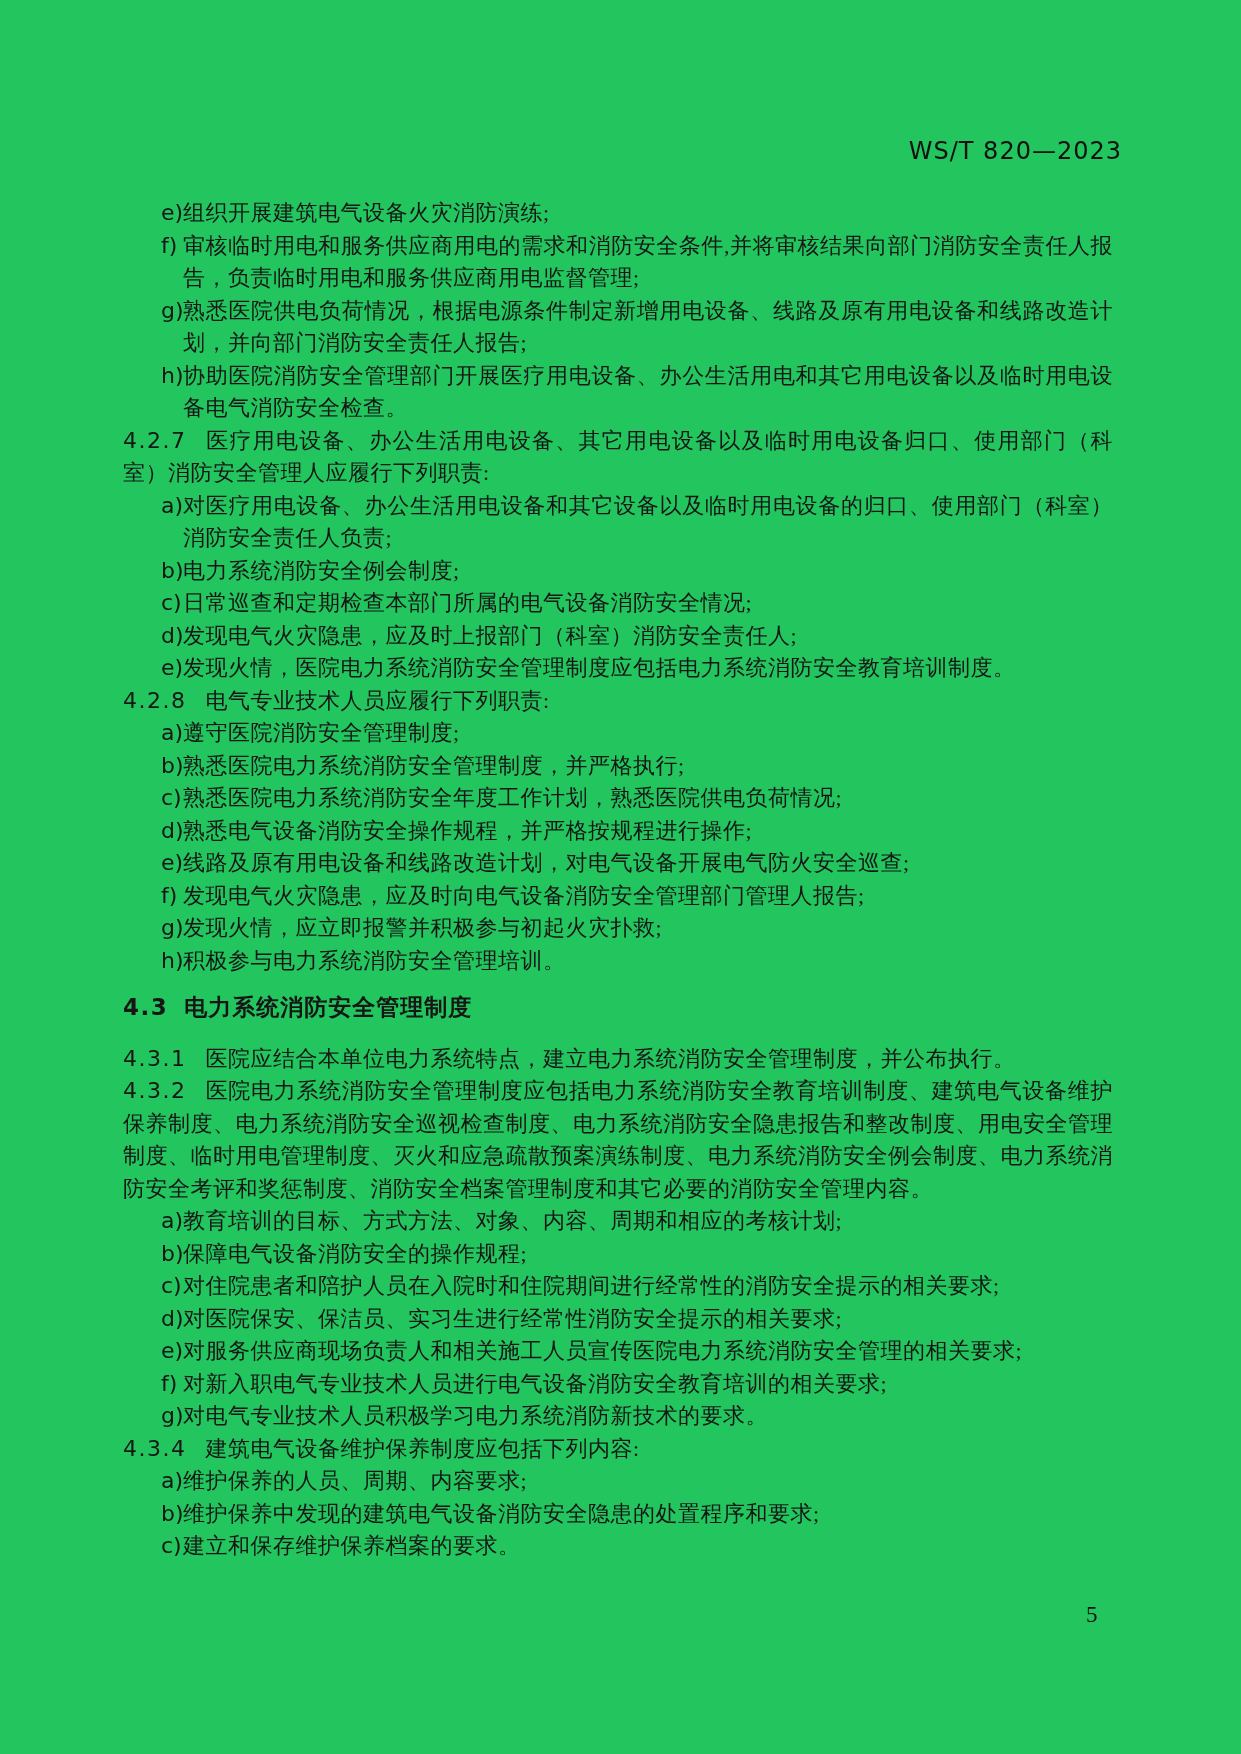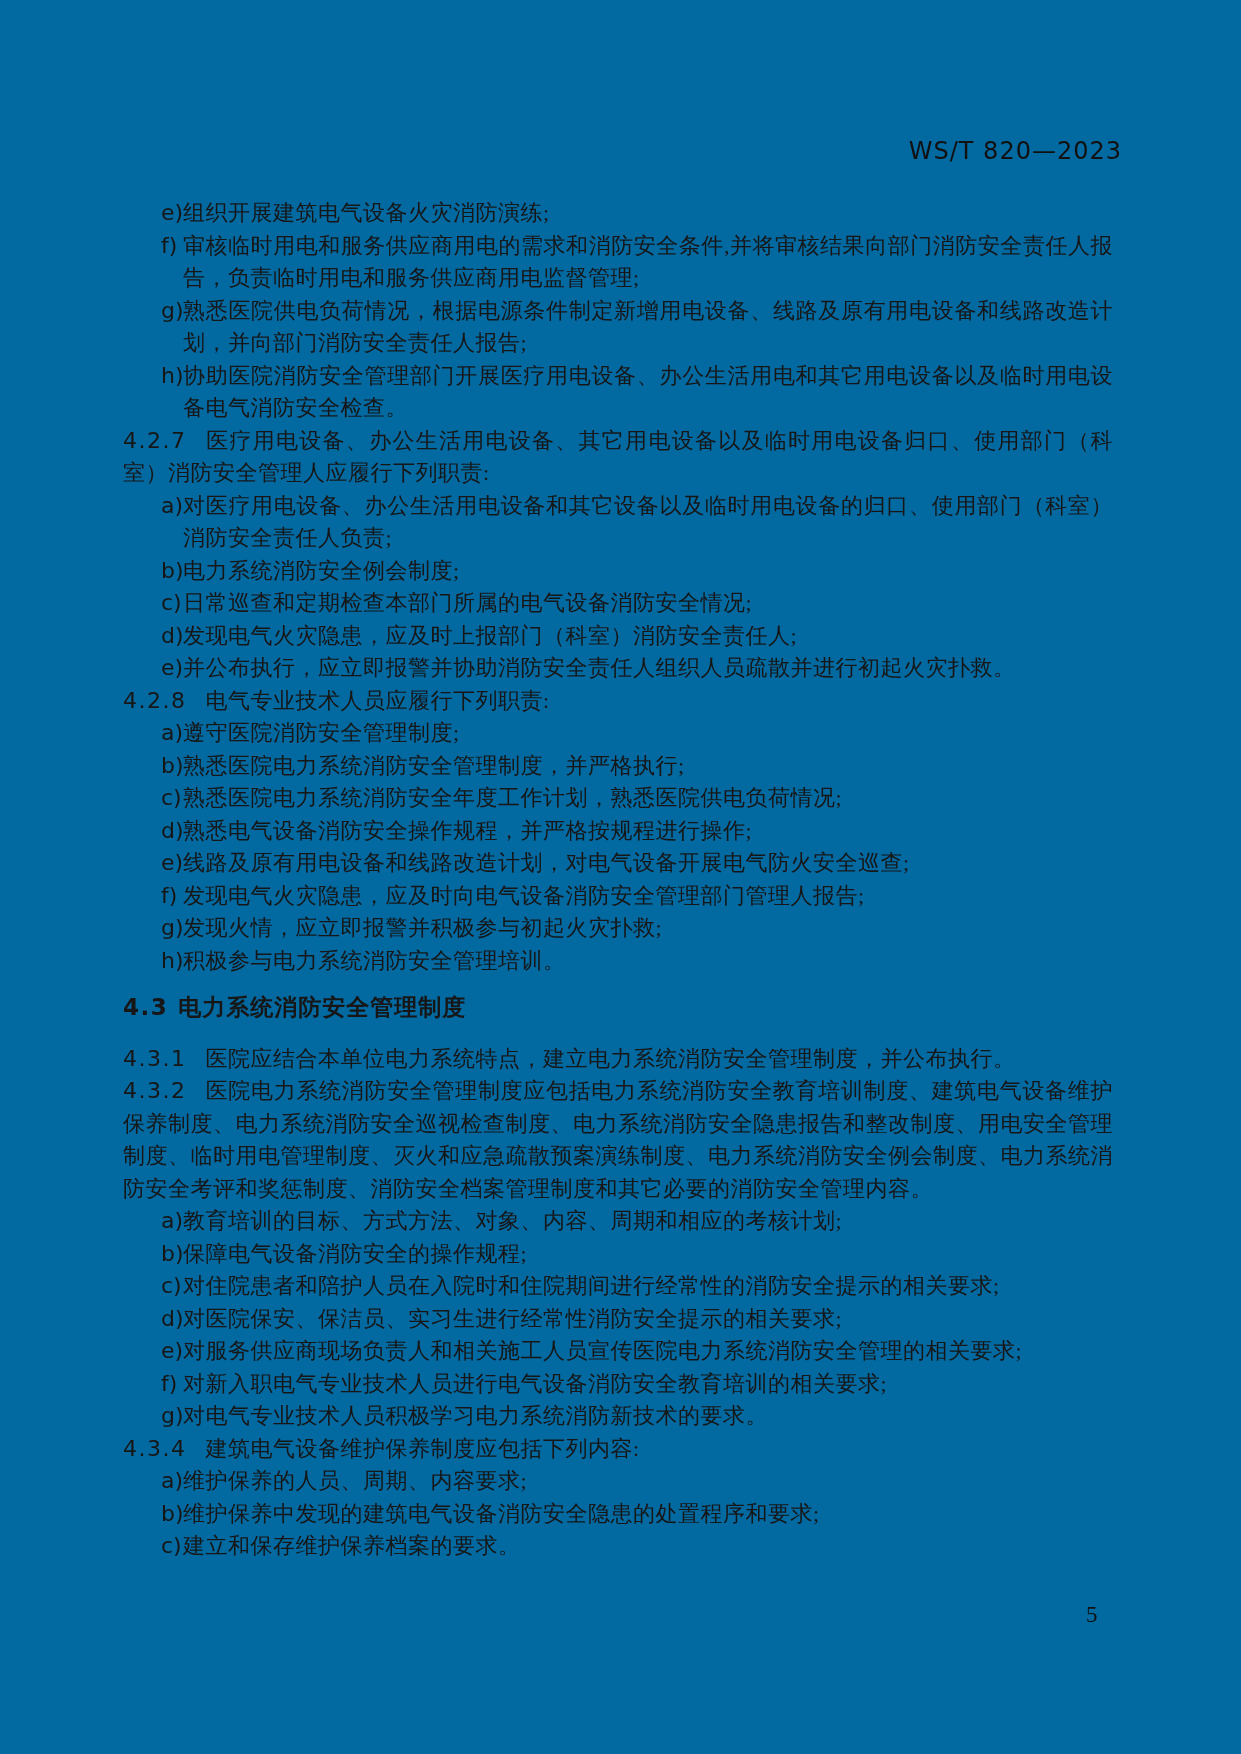--- a/index.html
+++ b/index.html
@@ -1,19 +1,19 @@
 <!DOCTYPE html>
 <html><head>
 <meta charset="utf-8">
 <style>
   html,body{margin:0;padding:0;background:#ffffff;}
   .page{
     position:relative;
     width:1241px;height:1754px;
-    background:#0369a1;
+    background:#22c55e;
     color:#161616;
     font-family:"Liberation Serif","DejaVu Serif",serif;
     overflow:hidden;
   }
   .doc-header{
     position:absolute;
     top:137px;left:0;
     width:1122px;
     text-align:right;
     font-family:"DejaVu Sans","Liberation Sans",sans-serif;
@@ -39,21 +39,21 @@
     white-space:nowrap;
   }
   h2.sec{
     margin:14px 0 19px 0;
     font-size:23px;
     font-weight:bold;
     font-family:"DejaVu Sans","Liberation Sans",sans-serif;
     letter-spacing:1px;
     text-align:left;
   }
-  h2.sec .num{margin-right:10px;text-align:right;}
+  h2.sec .num{margin-right:16px;text-align:right;}
   ul.items{list-style:none;margin:0;padding:0;}
   ul.items li{position:relative;padding-left:60px;}
   li .lbl{
     position:absolute;left:38px;top:0;
     font-family:"DejaVu Sans","Liberation Sans",sans-serif;
     letter-spacing:0;
   }
   .pagenum{
     position:absolute;
     top:1602px;left:1086px;
@@ -73,21 +73,21 @@
         <li><span class="lbl">f)</span><span class="itxt">审核临时用电和服务供应商用电的需求和消防安全条件,并将审核结果向部门消防安全责任人报告，负责临时用电和服务供应商用电监督管理;</span></li>
         <li><span class="lbl">g)</span><span class="itxt">熟悉医院供电负荷情况，根据电源条件制定新增用电设备、线路及原有用电设备和线路改造计划，并向部门消防安全责任人报告;</span></li>
         <li><span class="lbl">h)</span><span class="itxt">协助医院消防安全管理部门开展医疗用电设备、办公生活用电和其它用电设备以及临时用电设备电气消防安全检查。</span></li>
       </ul>
       <p class="clause"><span class="num">4.2.7</span><span class="ctxt">医疗用电设备、办公生活用电设备、其它用电设备以及临时用电设备归口、使用部门（科室）消防安全管理人应履行下列职责:</span></p>
       <ul class="items">
         <li><span class="lbl">a)</span><span class="itxt">对医疗用电设备、办公生活用电设备和其它设备以及临时用电设备的归口、使用部门（科室）消防安全责任人负责;</span></li>
         <li><span class="lbl">b)</span><span class="itxt">电力系统消防安全例会制度;</span></li>
         <li><span class="lbl">c)</span><span class="itxt">日常巡查和定期检查本部门所属的电气设备消防安全情况;</span></li>
         <li><span class="lbl">d)</span><span class="itxt">发现电气火灾隐患，应及时上报部门（科室）消防安全责任人;</span></li>
-        <li><span class="lbl">e)</span><span class="itxt">并公布执行，应立即报警并协助消防安全责任人组织人员疏散并进行初起火灾扑救。</span></li>
+        <li><span class="lbl">e)</span><span class="itxt">发现火情，医院电力系统消防安全管理制度应包括电力系统消防安全教育培训制度。</span></li>
       </ul>
       <p class="clause"><span class="num">4.2.8</span><span class="ctxt">电气专业技术人员应履行下列职责:</span></p>
       <ul class="items">
         <li><span class="lbl">a)</span><span class="itxt">遵守医院消防安全管理制度;</span></li>
         <li><span class="lbl">b)</span><span class="itxt">熟悉医院电力系统消防安全管理制度，并严格执行;</span></li>
         <li><span class="lbl">c)</span><span class="itxt">熟悉医院电力系统消防安全年度工作计划，熟悉医院供电负荷情况;</span></li>
         <li><span class="lbl">d)</span><span class="itxt">熟悉电气设备消防安全操作规程，并严格按规程进行操作;</span></li>
         <li><span class="lbl">e)</span><span class="itxt">线路及原有用电设备和线路改造计划，对电气设备开展电气防火安全巡查;</span></li>
         <li><span class="lbl">f)</span><span class="itxt">发现电气火灾隐患，应及时向电气设备消防安全管理部门管理人报告;</span></li>
         <li><span class="lbl">g)</span><span class="itxt">发现火情，应立即报警并积极参与初起火灾扑救;</span></li>

